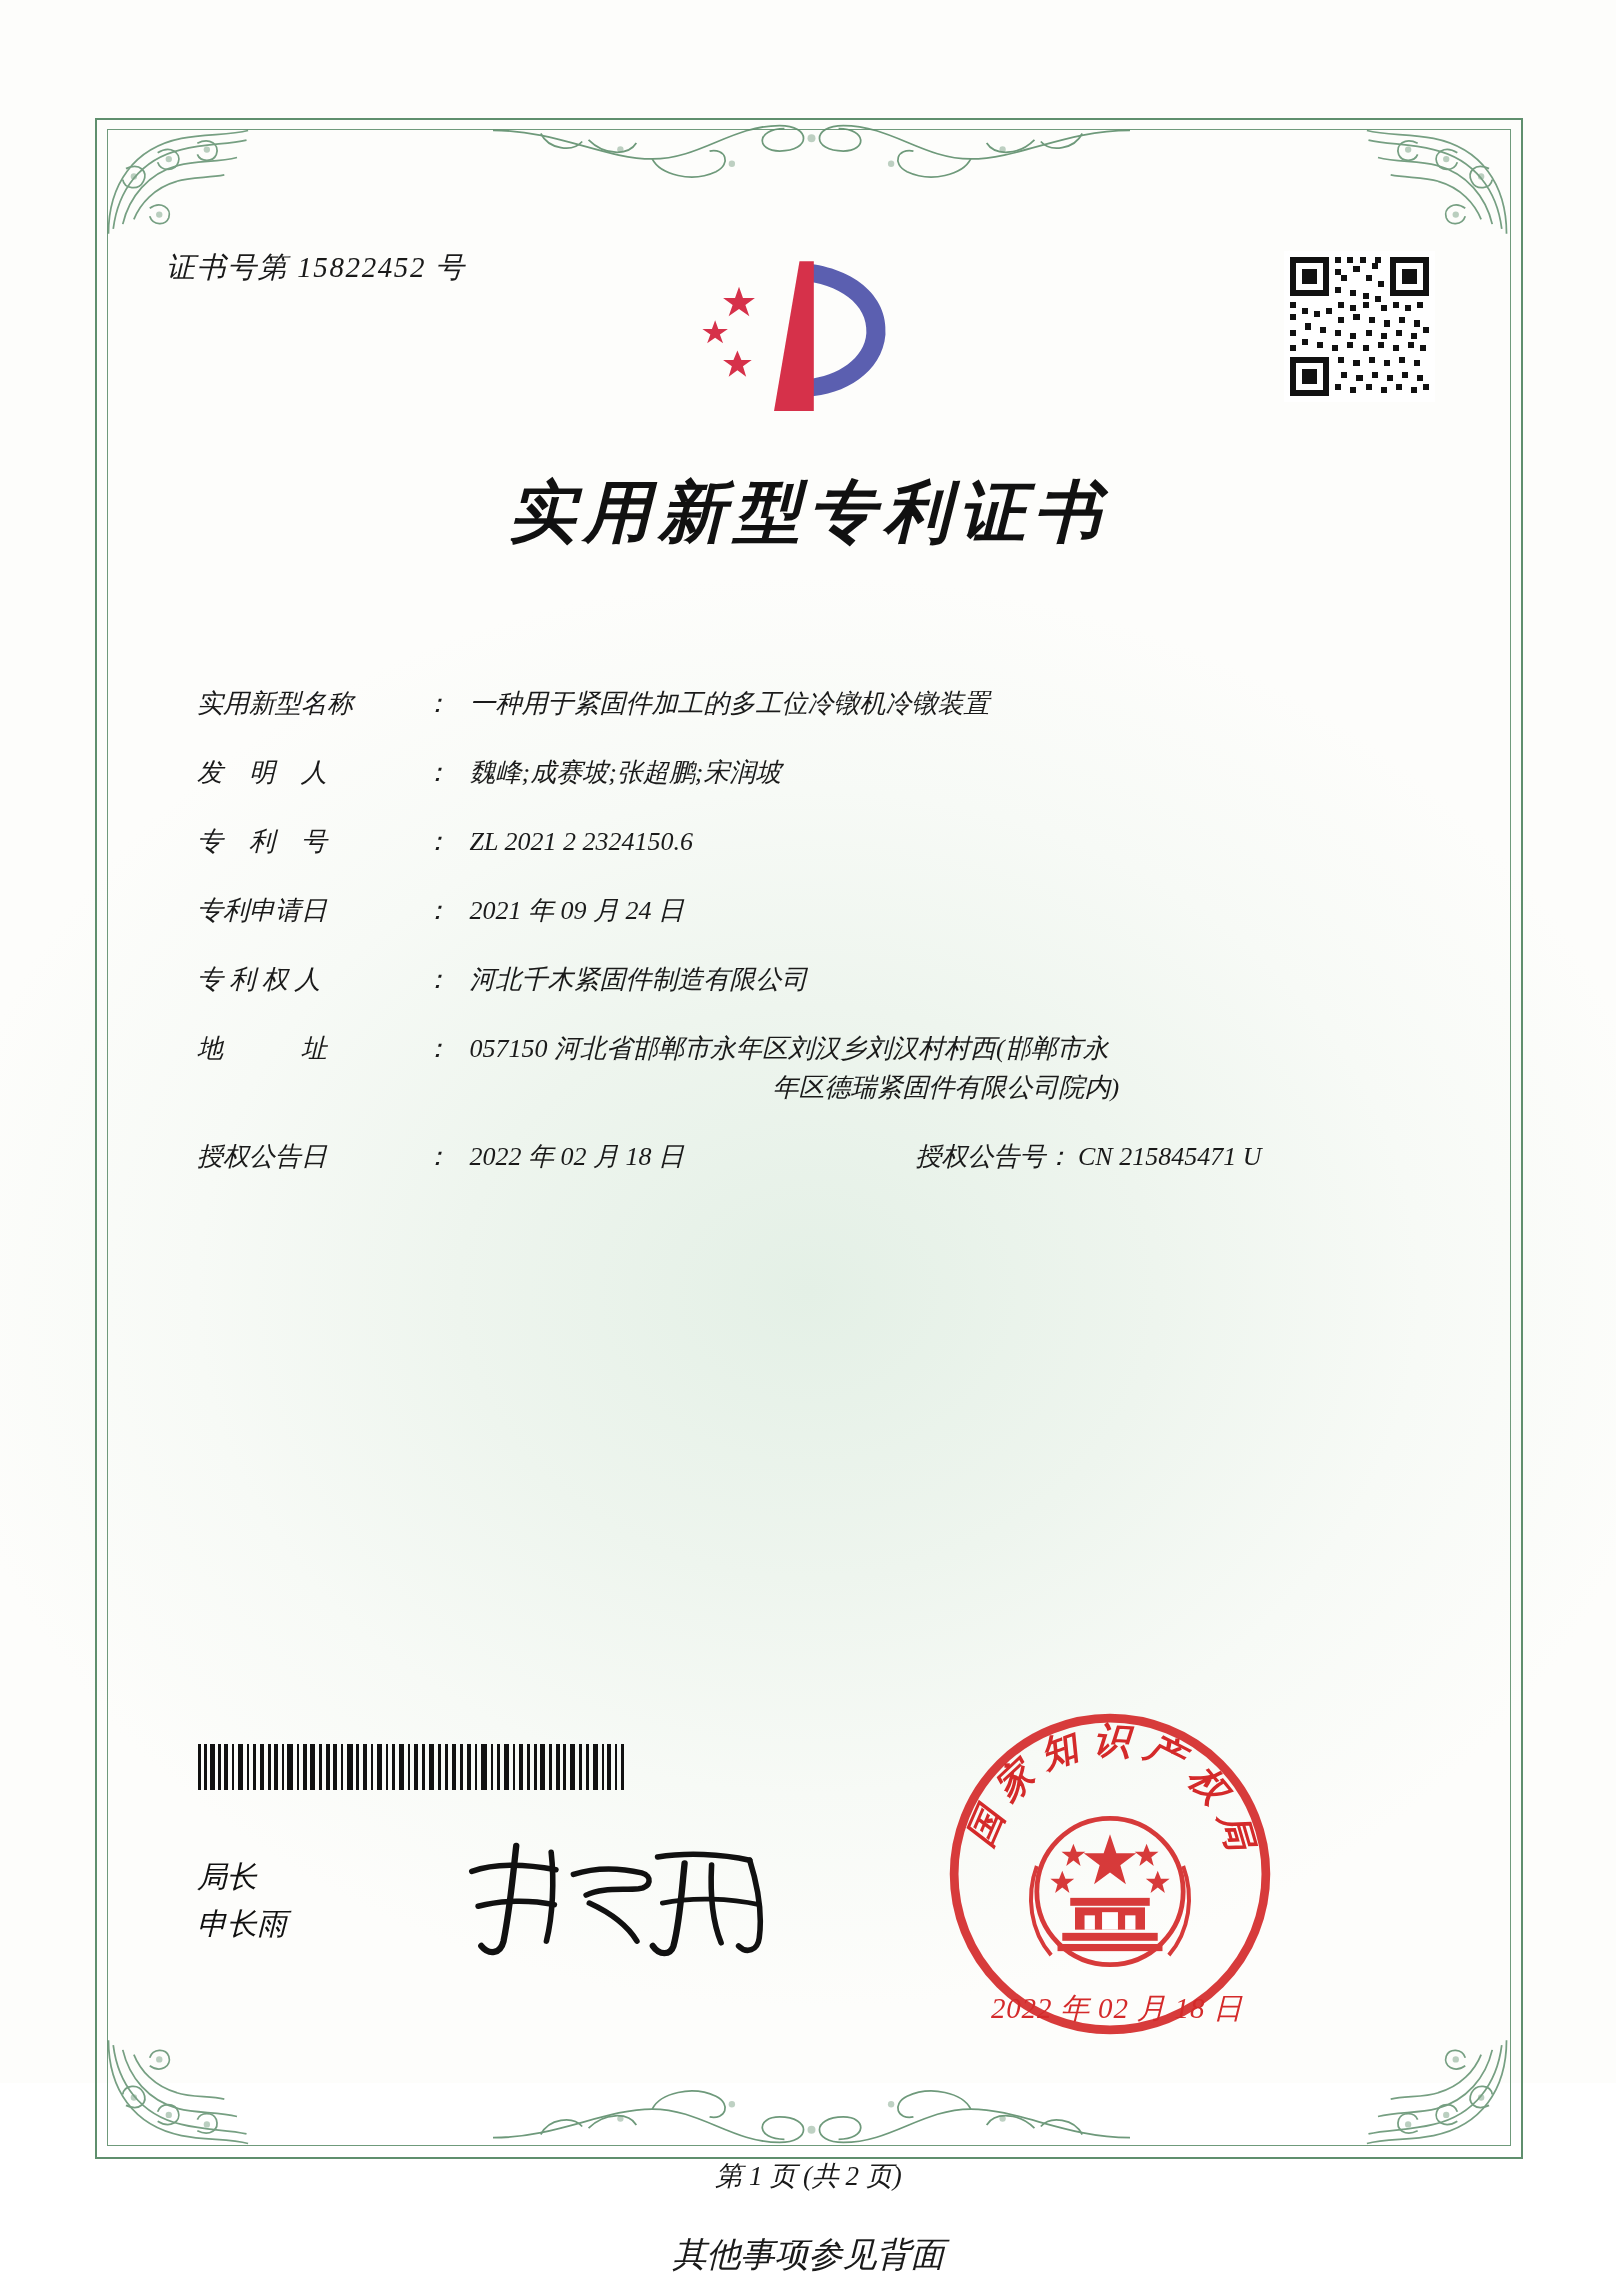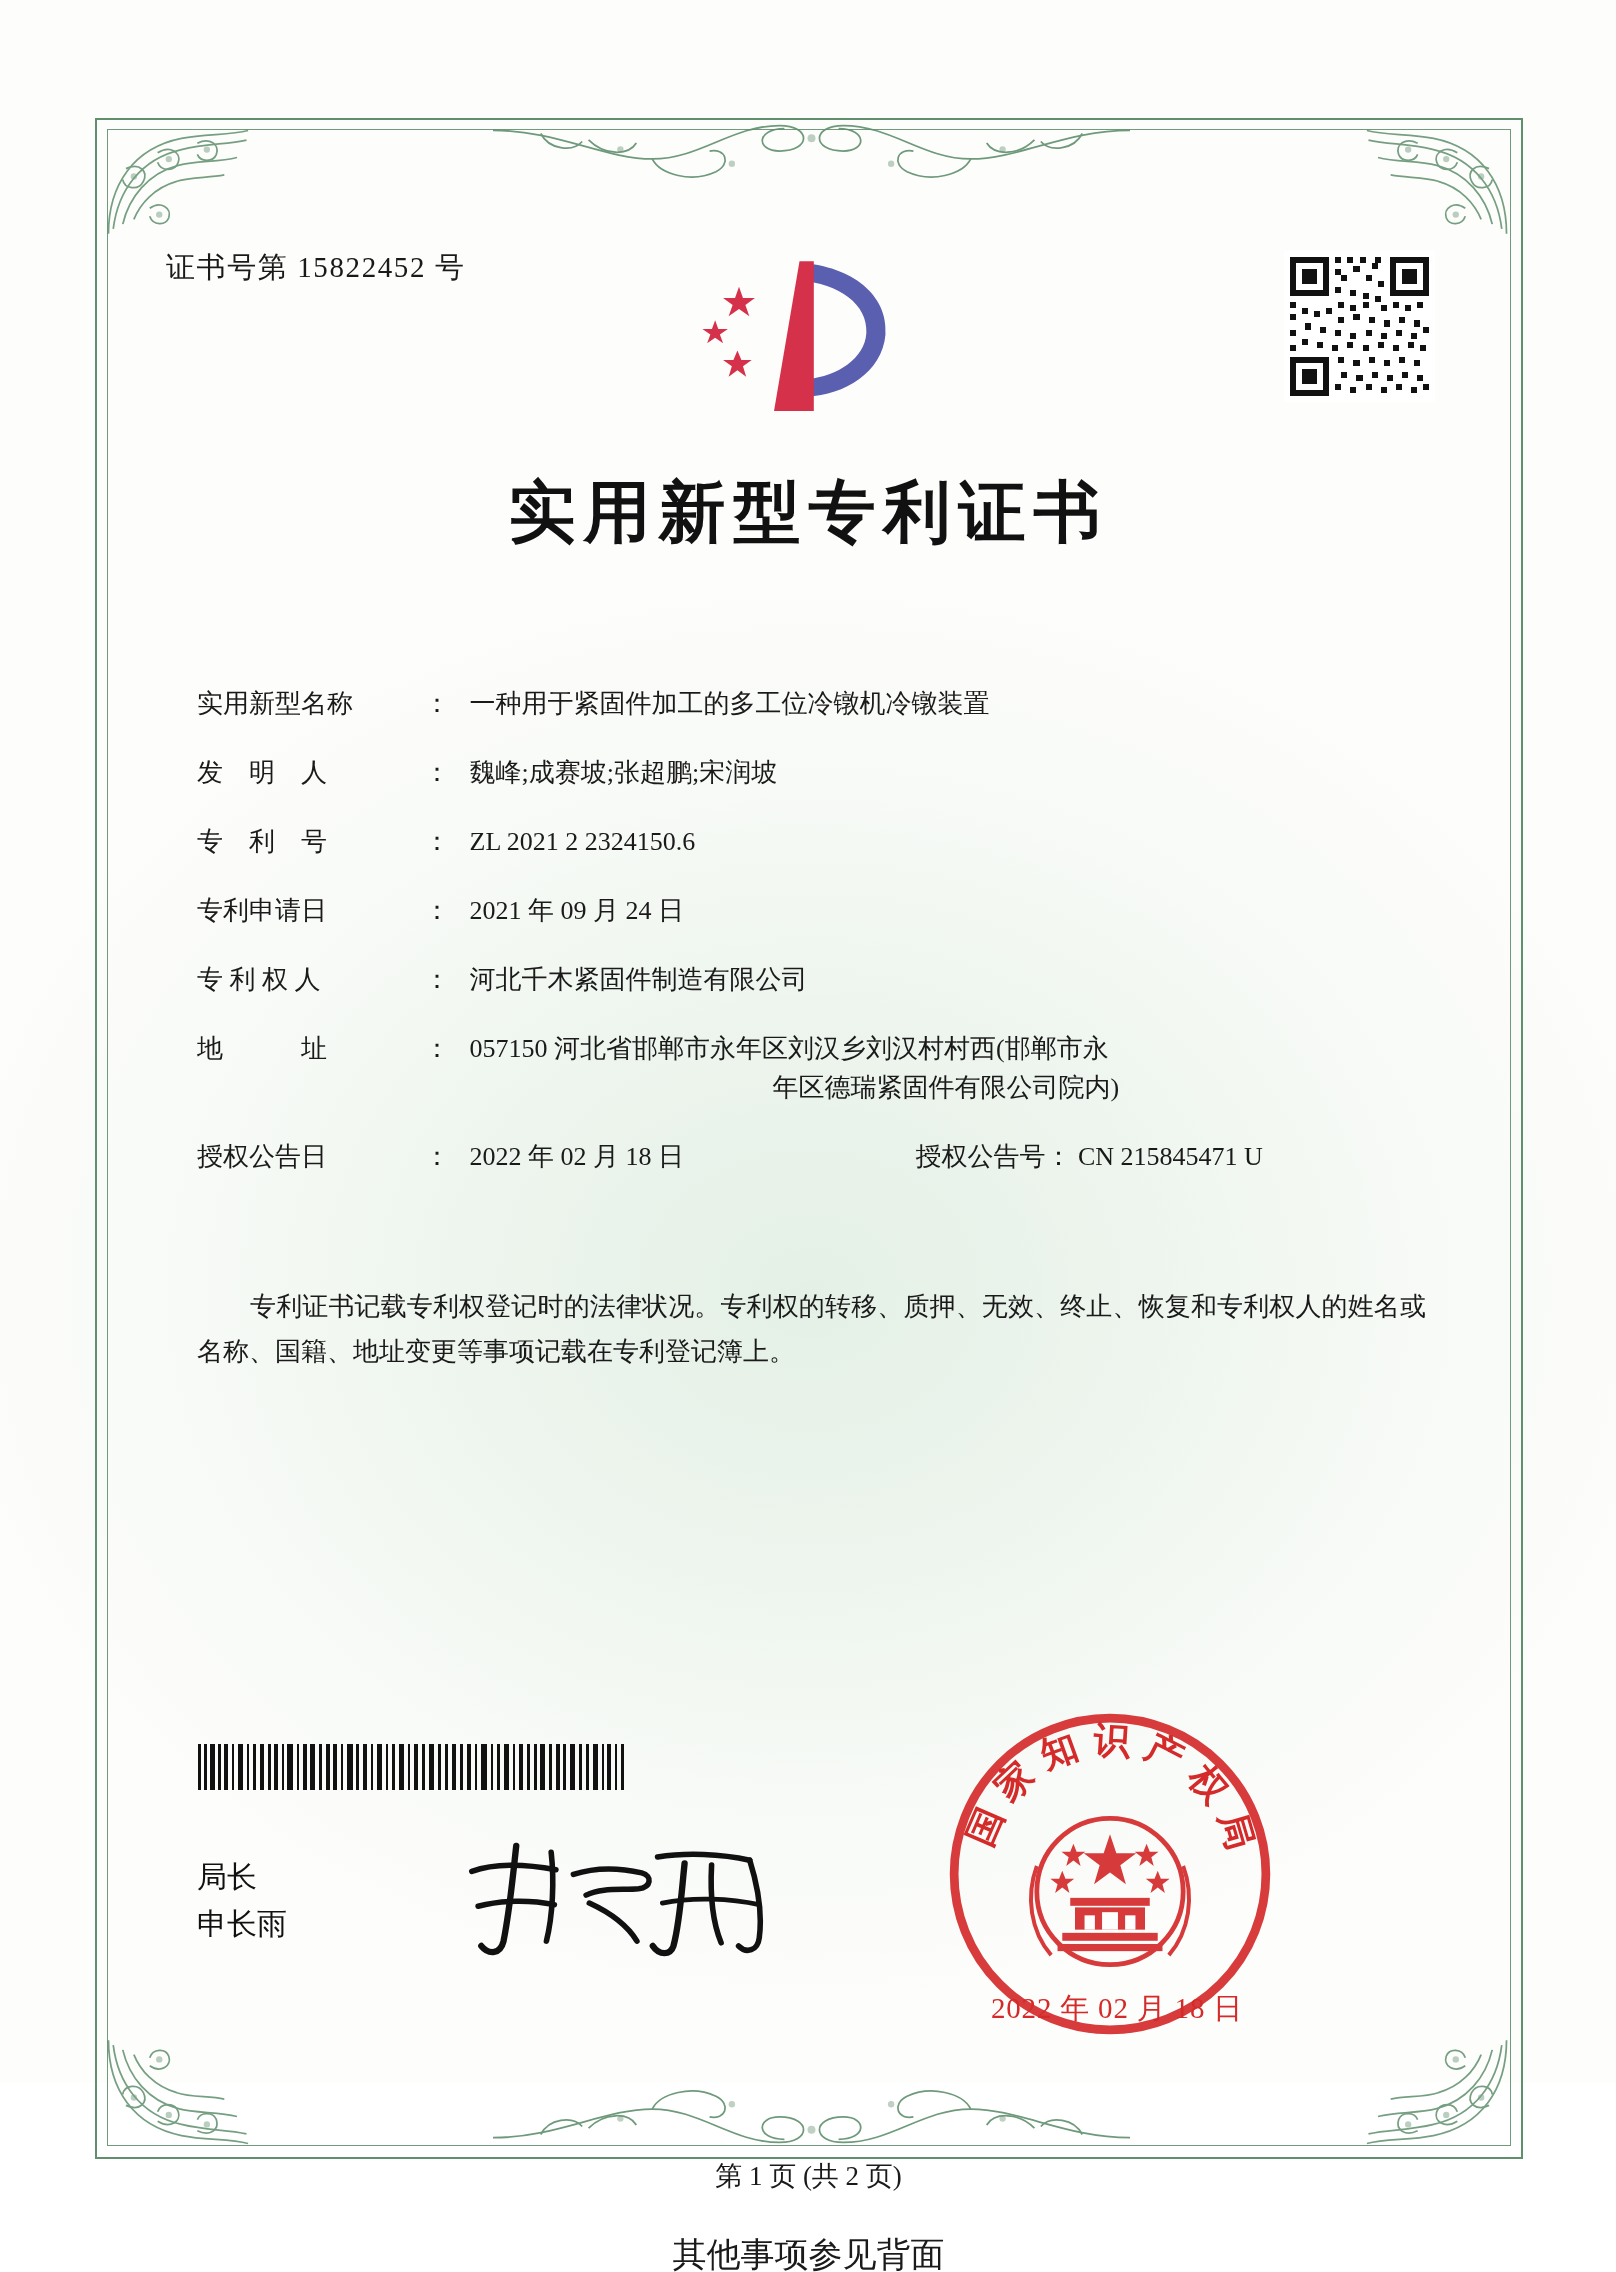--- a/index.html
+++ b/index.html
@@ -14,20 +14,21 @@
     color: #111;
     overflow: hidden;
   }
   .page {
     position: relative;
     width: 1617px;
     height: 2083px;
     background:
       radial-gradient(ellipse 875px 716px at 50% 62%, #e4f0e6 0%, #eef5ee 40%, #f7faf6 70%, #fdfdfb 100%),
       linear-gradient(180deg, #fdfdfb 0%, #f4f8f2 50%, #fbfcf9 100%);
+    font-style: italic;
   }
   
   .frame-outer {
     position: absolute;
     left: 95px;
     top: 118px;
     width: 1424px;
     height: 2037px;
     border: 2.4px solid #5f8f6d;
   }
@@ -525,21 +526,20 @@
             <span>授权公告号</span><span>：</span>
             <span>CN 215845471 U</span>
           </span>
         </span>
       </span>
     </div>
 
   </div>
 
   <div class="paragraphs">
-    <p>专利证书记载专利权登记时的法律状况。专利权的转移、质押、无效、终止、恢复和专利权人的姓名或名称、国籍、地址变更等事项记载在专利登记簿上。</p>
   </div>
 
   <div class="barcode">
     <svg viewBox="0 0 540 58" xmlns="http://www.w3.org/2000/svg" shape-rendering="crispEdges">
       <rect width="540" height="58" fill="#ffffff" opacity="0"></rect>
       <g fill="#111111">
         <rect x="0" y="0" width="4" height="58"></rect>
           <rect x="8" y="0" width="3" height="58"></rect>
           <rect x="15" y="0" width="6" height="58"></rect>
         <rect x="26" y="0" width="3" height="58"></rect>

